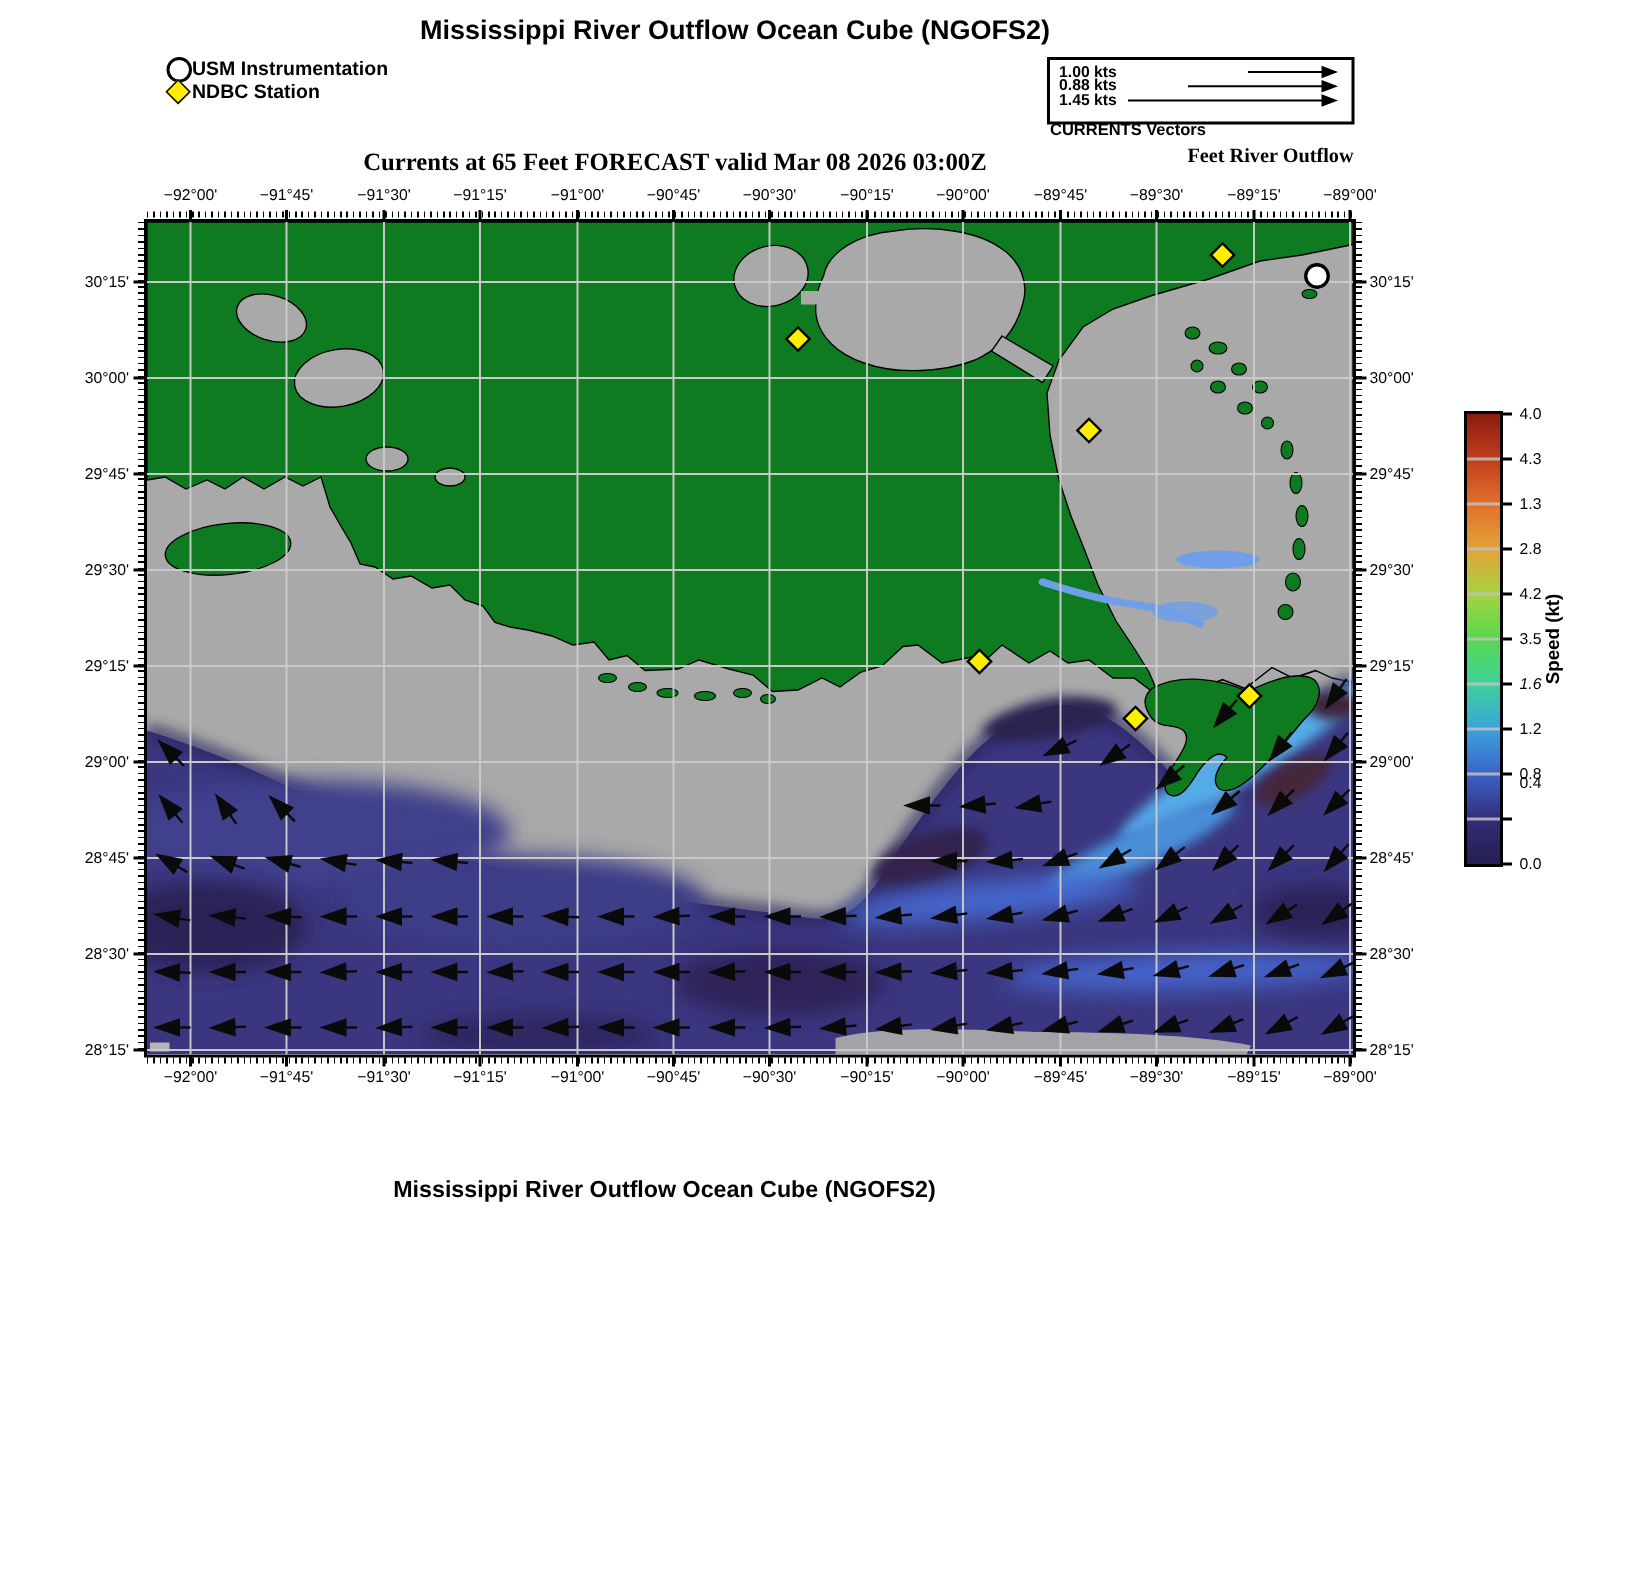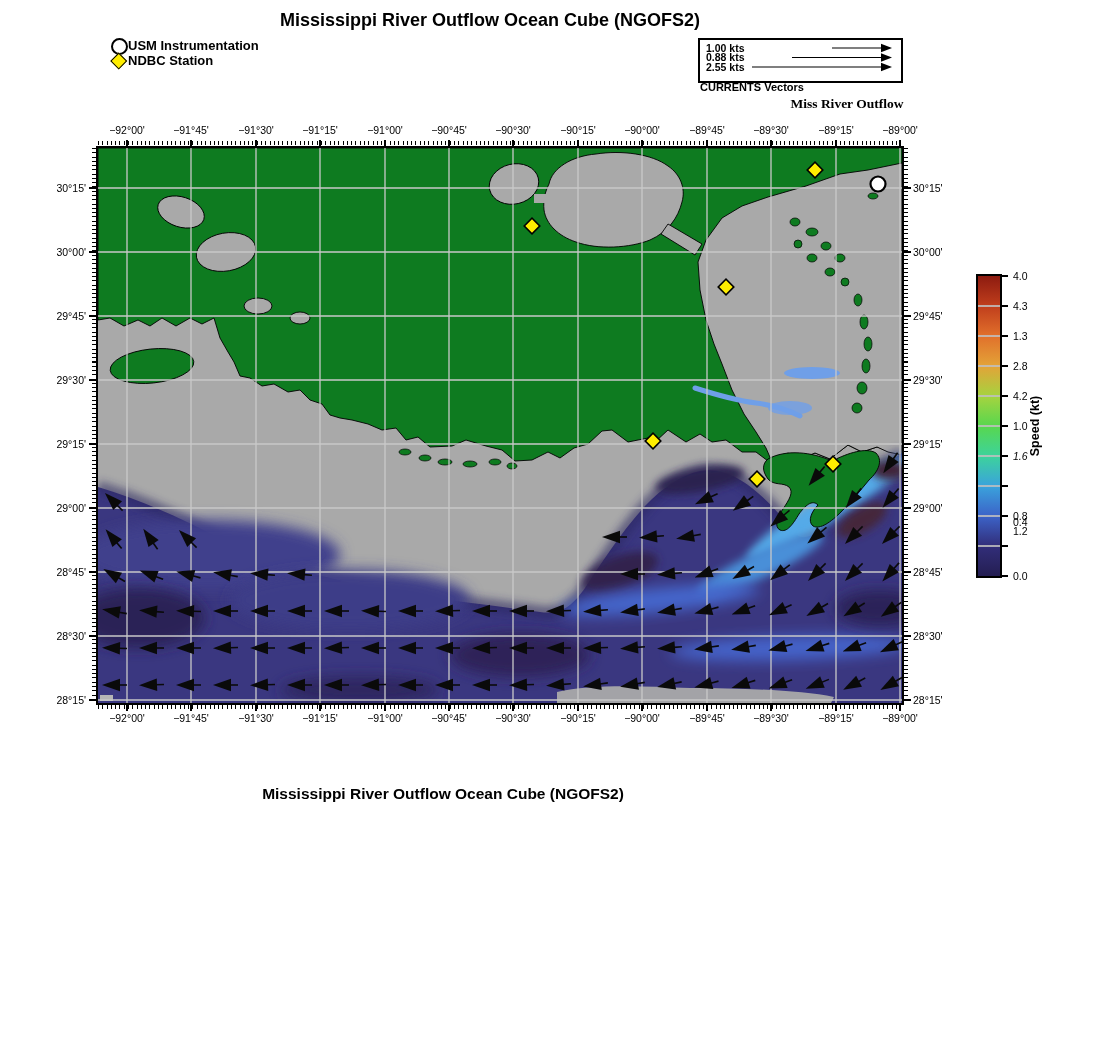--- a/index.html
+++ b/index.html
@@ -49,24 +49,25 @@
 
   <div id="vector-legend" class="abs">
     <svg id="vl-svg" width="196" height="36">
         <line x1="132" y1="8" x2="182" y2="8" stroke="#000" stroke-width="1.2"></line>
         <polygon points="181,3.8 192,8 181,12.2" fill="#000"></polygon>
         <line x1="92" y1="17.5" x2="182" y2="17.5" stroke="#000" stroke-width="1.2"></line>
         <polygon points="181,13.3 192,17.5 181,21.7" fill="#000"></polygon>
         <line x1="52" y1="27" x2="182" y2="27" stroke="#000" stroke-width="1.2"></line>
         <polygon points="181,22.8 192,27 181,31.2" fill="#000"></polygon>
       </svg>
-  <span class="vl-label" style="top: 3.5px;">1.00 kts</span><span class="vl-label" style="top: 13px;">0.88 kts</span><span class="vl-label" style="top: 22.5px;">2.55 kts</span></div>
+  <span class="vl-label" style="top: 3.5px;">1.00 kts</span><span class="vl-label" style="top: 13px;">0.88 kts</span><span class="vl-label" style="top: 22.5px;">1.45 kts</span></div>
   <div id="vector-caption" class="abs">CURRENTS Vectors</div>
-  <div id="region-label" class="abs">Miss River Outflow</div>
-
+  <div id="region-label" class="abs">Feet River Outflow</div>
+
+  <div id="subtitle" class="abs ctr">Currents at 65 Feet FORECAST valid Mar 08 2026 03:00Z</div>
 
   <div id="map-frame" class="abs">
     <svg id="map-svg" width="804" height="555" viewBox="98 148 804 555">
       <defs>
         <filter id="soft7" x="-50%" y="-50%" width="200%" height="200%">
             <feGaussianBlur stdDeviation="7"></feGaussianBlur>
           </filter>
         <filter id="soft4" x="-50%" y="-50%" width="200%" height="200%">
             <feGaussianBlur stdDeviation="4"></feGaussianBlur>
           </filter>
@@ -704,25 +705,25 @@
     <div class="tickmark abs" style="left: 903px; top: 699.4px; width: 8px; height: 1.3px;"></div>
     <div class="ticklabel abs" style="left: 32px; top: 694px; width: 54px; text-align: right;">28°15'</div>
     <div class="ticklabel abs" style="left: 913px; top: 694px; width: 54px;">28°15'</div>
     <div class="tickmark abs" style="left: 1001px; top: 575.4px; width: 7px; height: 1.3px;"></div>
     <div class="ticklabel abs" style="left: 1013px; top: 570px; width: 34px;">0.0</div>
     <div class="tickmark abs" style="left: 1001px; top: 545.4px; width: 7px; height: 1.3px;"></div>
     <div class="ticklabel abs" style="left: 1013px; top: 516px; width: 34px;">0.4</div>
     <div class="tickmark abs" style="left: 1001px; top: 515.4px; width: 7px; height: 1.3px;"></div>
     <div class="ticklabel abs" style="left: 1013px; top: 510px; width: 34px;">0.8</div>
     <div class="tickmark abs" style="left: 1001px; top: 485.4px; width: 7px; height: 1.3px;"></div>
-    <div class="ticklabel abs" style="left: 1013px; top: 480px; width: 34px; margin-top: 45px;">1.2</div>
+    <div class="ticklabel abs" style="left: 1013px; top: 480px; width: 34px;">1.2</div>
     <div class="tickmark abs" style="left: 1001px; top: 455.4px; width: 7px; height: 1.3px;"></div>
     <div class="ticklabel abs" style="left: 1013px; top: 450px; width: 34px; font-style: italic;">1.6</div>
     <div class="tickmark abs" style="left: 1001px; top: 425.4px; width: 7px; height: 1.3px;"></div>
-    <div class="ticklabel abs" style="left: 1013px; top: 420px; width: 34px;">1.0</div>
+    <div class="ticklabel abs" style="left: 1013px; top: 420px; width: 34px;">3.5</div>
     <div class="tickmark abs" style="left: 1001px; top: 395.4px; width: 7px; height: 1.3px;"></div>
     <div class="ticklabel abs" style="left: 1013px; top: 390px; width: 34px;">4.2</div>
     <div class="tickmark abs" style="left: 1001px; top: 365.4px; width: 7px; height: 1.3px;"></div>
     <div class="ticklabel abs" style="left: 1013px; top: 360px; width: 34px;">2.8</div>
     <div class="tickmark abs" style="left: 1001px; top: 335.4px; width: 7px; height: 1.3px;"></div>
     <div class="ticklabel abs" style="left: 1013px; top: 330px; width: 34px;">1.3</div>
     <div class="tickmark abs" style="left: 1001px; top: 305.4px; width: 7px; height: 1.3px;"></div>
     <div class="ticklabel abs" style="left: 1013px; top: 300px; width: 34px;">4.3</div>
     <div class="tickmark abs" style="left: 1001px; top: 275.4px; width: 7px; height: 1.3px;"></div>
     <div class="ticklabel abs" style="left: 1013px; top: 270px; width: 34px;">4.0</div>

